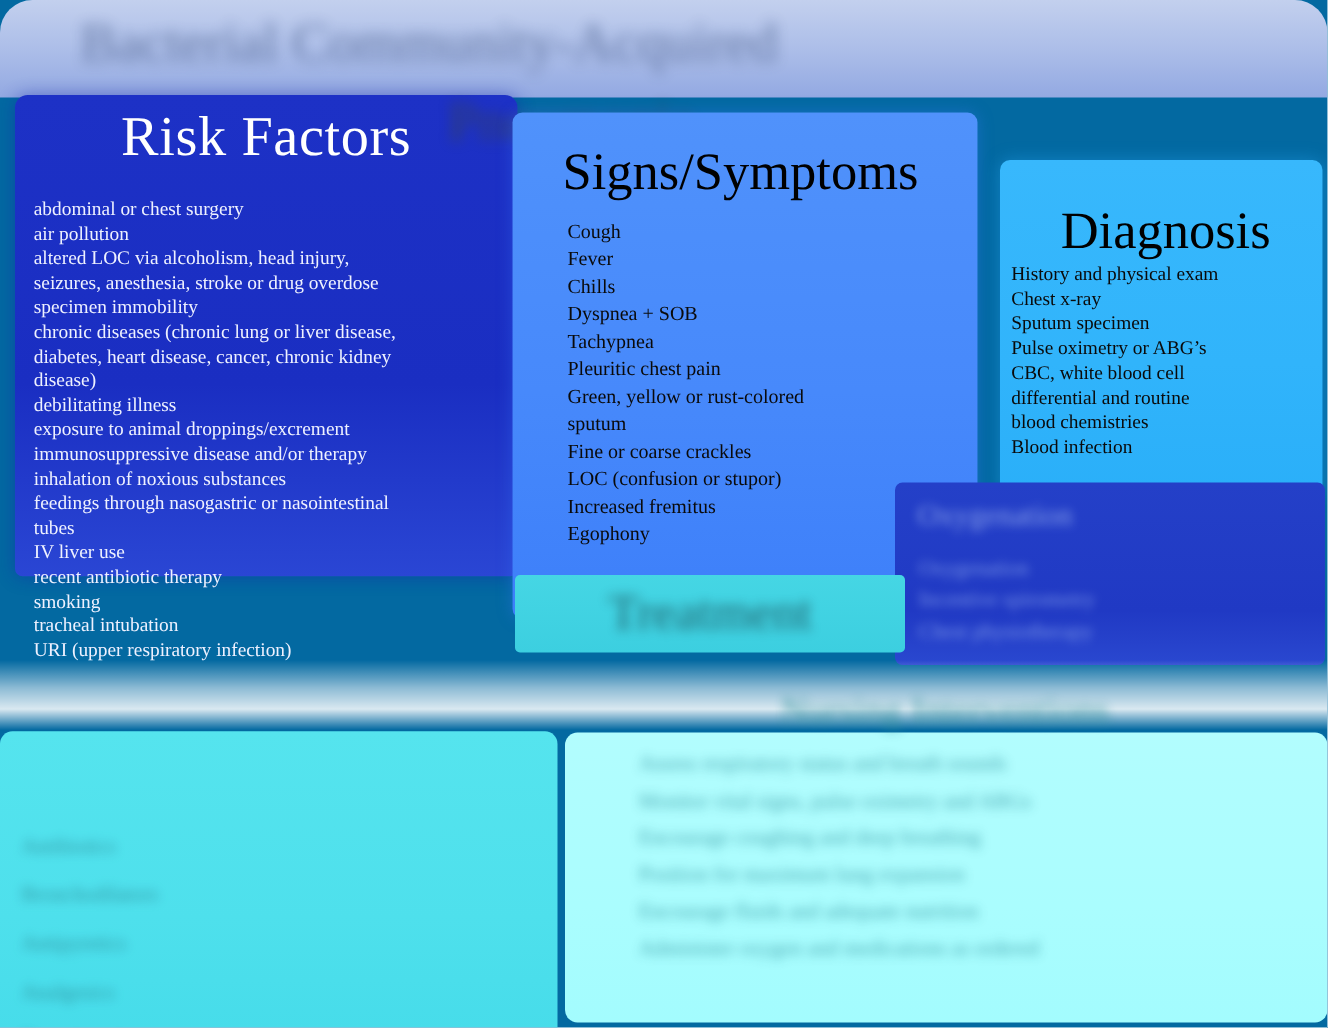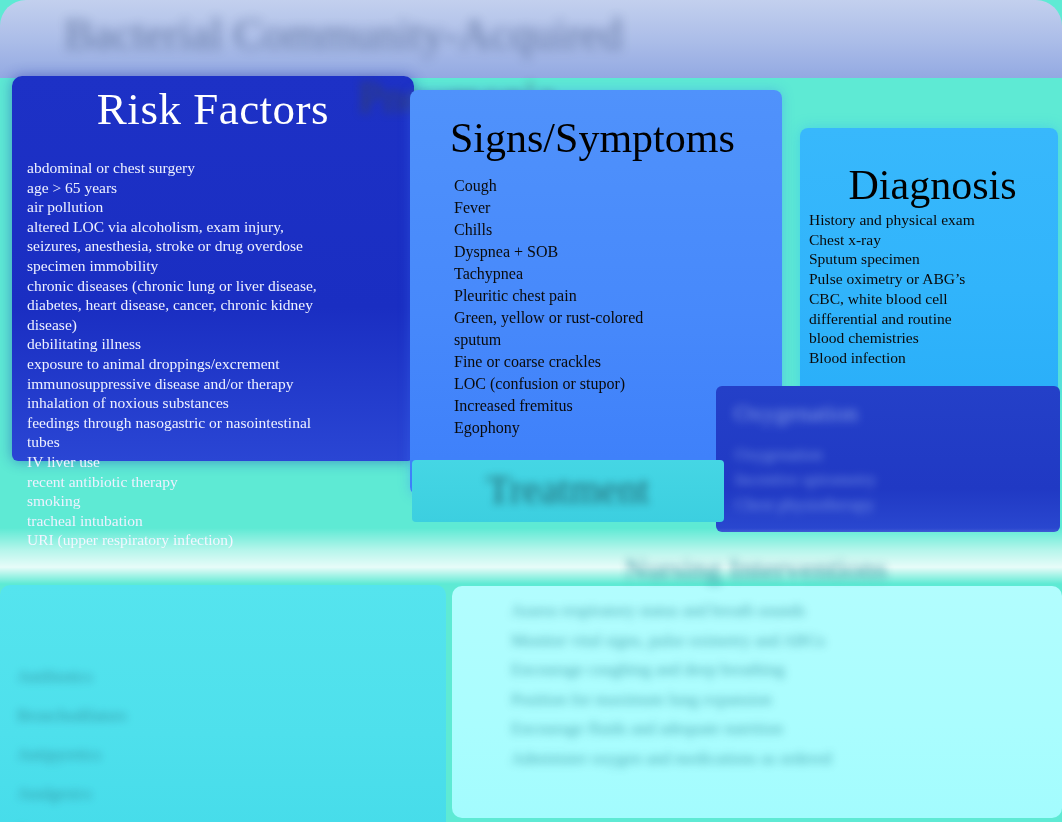--- a/index.html
+++ b/index.html
@@ -13,21 +13,21 @@
     height: 822px;
     font-family: "Liberation Serif", "DejaVu Serif", serif;
     overflow: hidden;
   }
 
   #stage {
     position: relative;
     width: 1062px;
     height: 822px;
     overflow: hidden;
-    background: #5eead4;
+    background: #0369a1;
   }
 
   
   .header-band {
     position: absolute;
     left: 0;
     top: 0;
     width: 1062px;
     height: 78px;
     background: linear-gradient(180deg, #c3d0ee 0%, #aabce8 55%, #93a9e2 100%);
@@ -302,23 +302,22 @@
 
 <div id="stage">
 
   <div class="header-band"></div>
   <div class="header-title">Bacterial Community-Acquired</div>
 
   <div class="panel" id="risk-panel">
     <div class="panel-title" id="risk-title">Risk Factors</div>
     <ul class="panel-list" id="risk-list">
         <li>abdominal or chest surgery</li>
-        <li>age &gt; 65 years</li>
         <li>air pollution</li>
-        <li>altered LOC via alcoholism, exam injury,</li>
+        <li>altered LOC via alcoholism, head injury,</li>
         <li>seizures, anesthesia, stroke or drug overdose</li>
         <li>specimen immobility</li>
         <li>chronic diseases (chronic lung or liver disease,</li>
         <li>diabetes, heart disease, cancer, chronic kidney</li>
         <li>disease)</li>
         <li>debilitating illness</li>
         <li>exposure to animal droppings/excrement</li>
         <li>immunosuppressive disease and/or therapy</li>
         <li>inhalation of noxious substances</li>
         <li>feedings through nasogastric or nasointestinal</li>

